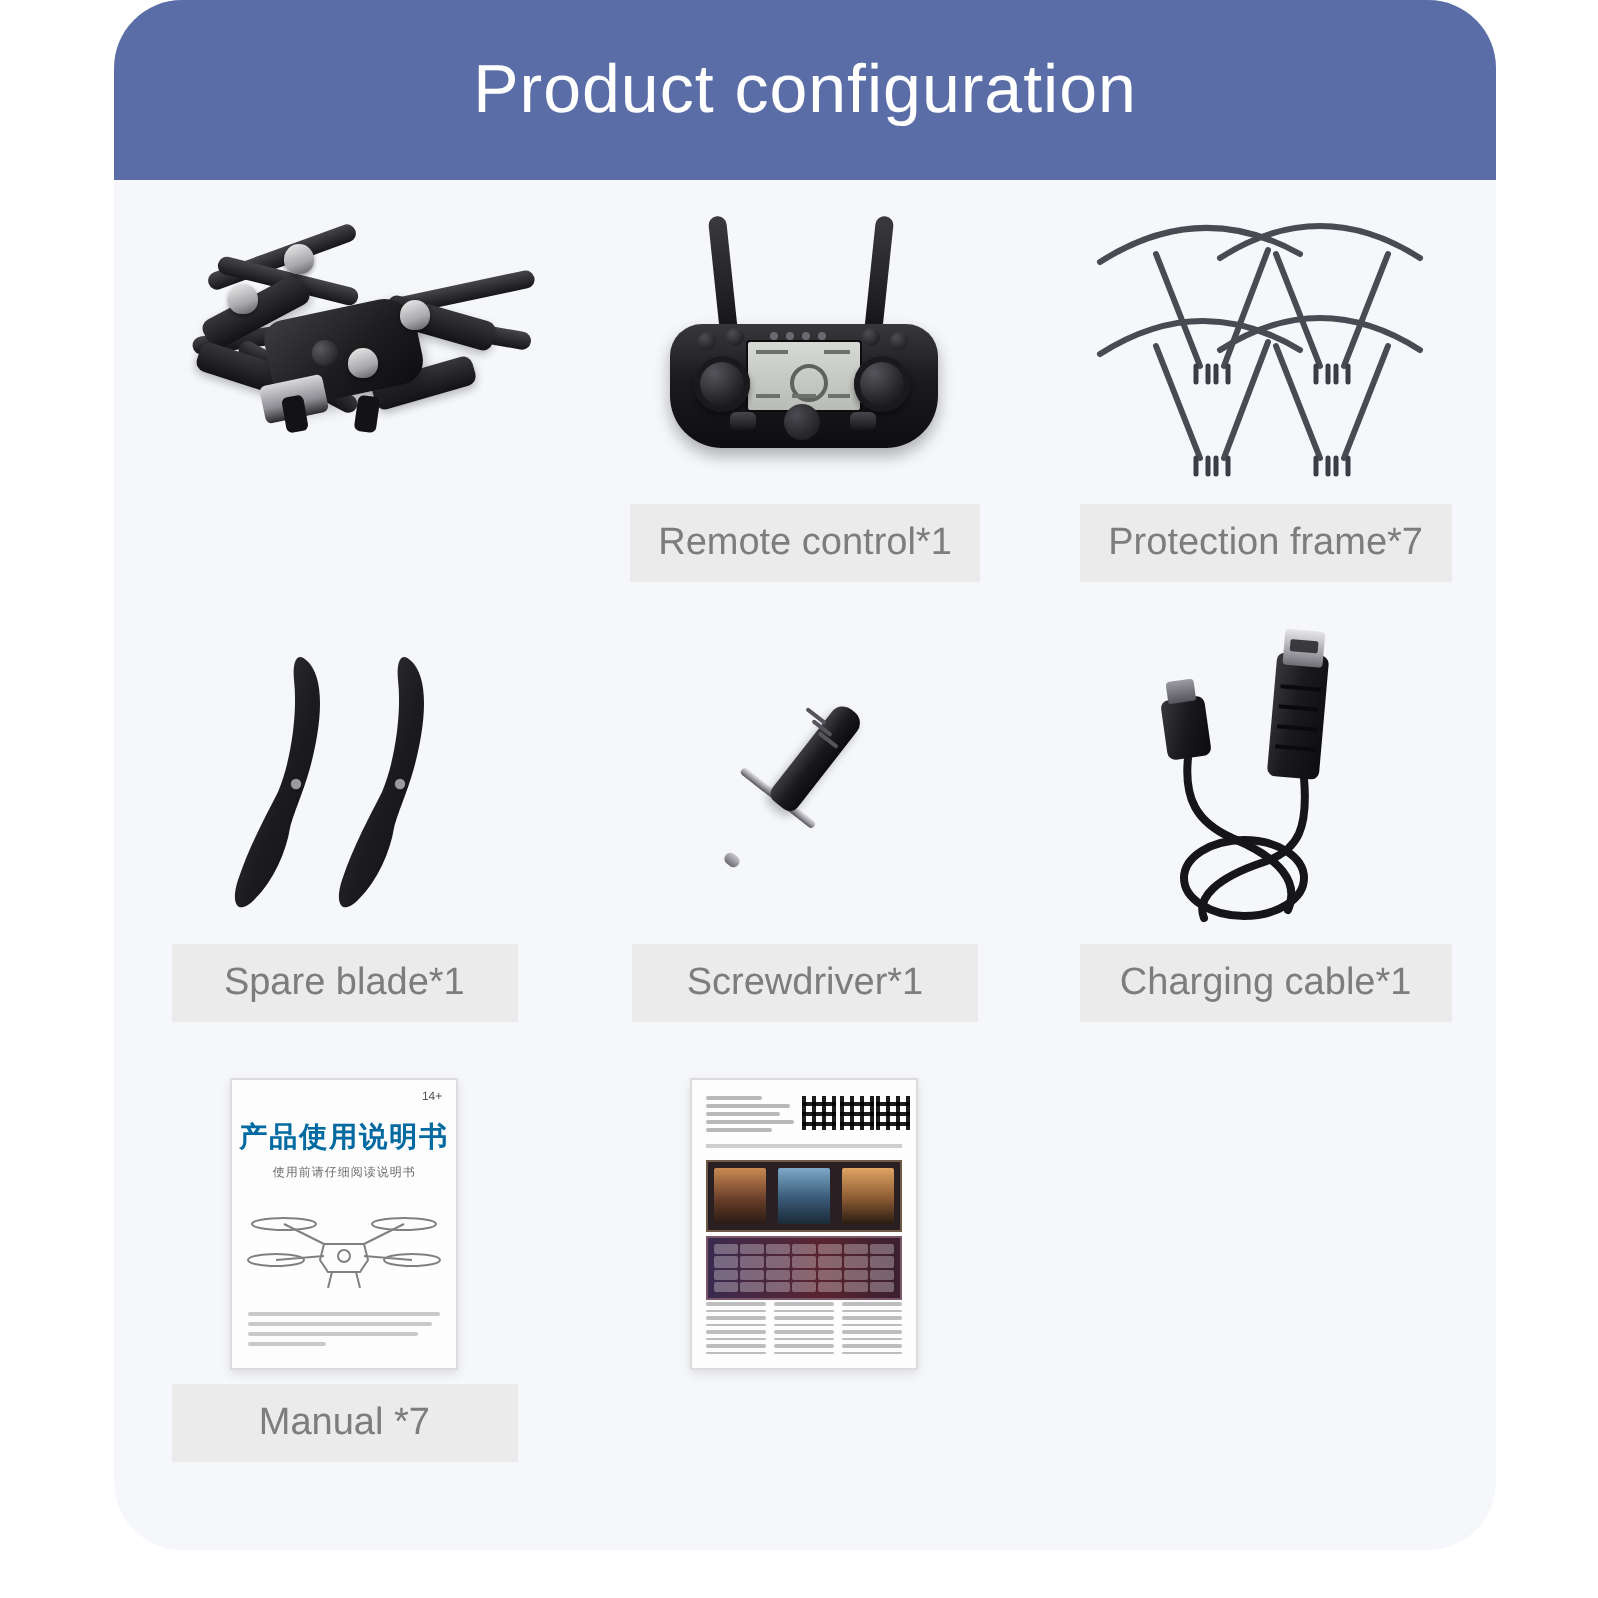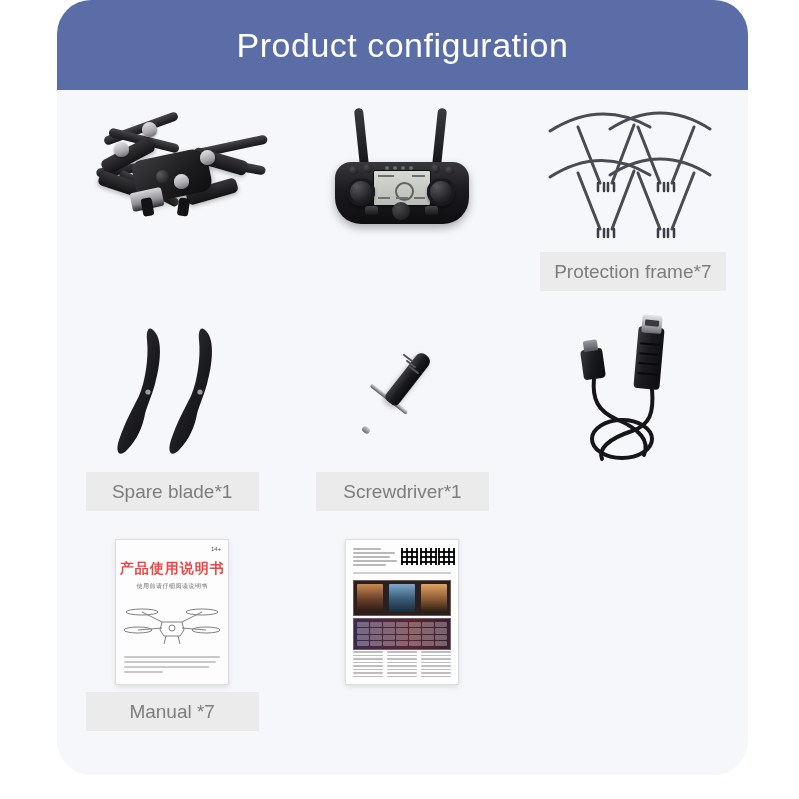--- a/index.html
+++ b/index.html
@@ -252,21 +252,21 @@
     background:linear-gradient(180deg,#9a9aa0,#55555b);
     border-radius:2px 2px 1px 1px;
   }
 
   
   .manual{position:relative;width:112px;height:144px;background:#fdfdfd;
     border:1px solid #dcdcdc;box-shadow:0 2px 5px rgba(0,0,0,.10);overflow:hidden;}
   .mn-age{position:absolute;right:7px;top:6px;font-size:6px;color:#555;}
   .mn-title{
     position:absolute;left:0;right:0;top:20px;text-align:center;
-    font-size:14px;font-weight:bold;color:#ef4444;letter-spacing:1px;
+    font-size:14px;font-weight:bold;color:#0369a1;letter-spacing:1px;
   }
   .mn-sub{
     position:absolute;left:0;right:0;top:42px;text-align:center;
     font-size:6px;color:#6b6b6b;letter-spacing:.5px;
   }
   .mn-art{position:absolute;left:6px;top:58px;width:100px;height:52px;}
   .mn-foot{position:absolute;left:8px;right:8px;bottom:8px;}
   .mn-foot i{display:block;height:2px;background:#c9c9c9;margin-bottom:3px;border-radius:1px;}
   .mn-foot i:nth-child(1){width:100%;}
   .mn-foot i:nth-child(2){width:96%;}
@@ -368,20 +368,21 @@
               <span class="line l-d"></span>
               <span class="line l-e"></span>
           </div>
           <div class="r-stick left"></div>
           <div class="r-stick right"></div>
           <div class="r-sbtn r-s1"></div>
             <div class="r-sbtn r-s2"></div>
           <div class="r-home"></div>
         </div>
       </div>
+      <div class="label">Remote control*1</div>
     </div>
 
 
     <div class="cell">
       <div class="art">
         <div class="frames">
           <svg width="190" height="150" viewBox="0 0 190 150">
             <g fill="none" stroke="#4a4a52" stroke-width="3" stroke-linecap="round">
 
               <path d="M12 34 Q62 2 112 30"></path>
@@ -470,20 +471,21 @@
             <span class="ridge" style="top:16px;"></span>
             <span class="ridge" style="top:26px;"></span>
             <span class="ridge" style="top:36px;"></span>
             <span class="ridge" style="top:46px;"></span>
           </div>
           <div class="usb-micro">
             <span class="head"></span>
           </div>
         </div>
       </div>
+      <div class="label wide">Charging cable*1</div>
     </div>
 
     <div class="cell">
       <div class="art">
         <div class="manual">
           <div class="mn-age">14+</div>
           <div class="mn-title">产品使用说明书</div>
           <div class="mn-sub">使用前请仔细阅读说明书</div>
           <svg class="mn-art" viewBox="0 0 100 52">
             <g fill="none" stroke="#808080" stroke-width="1">

